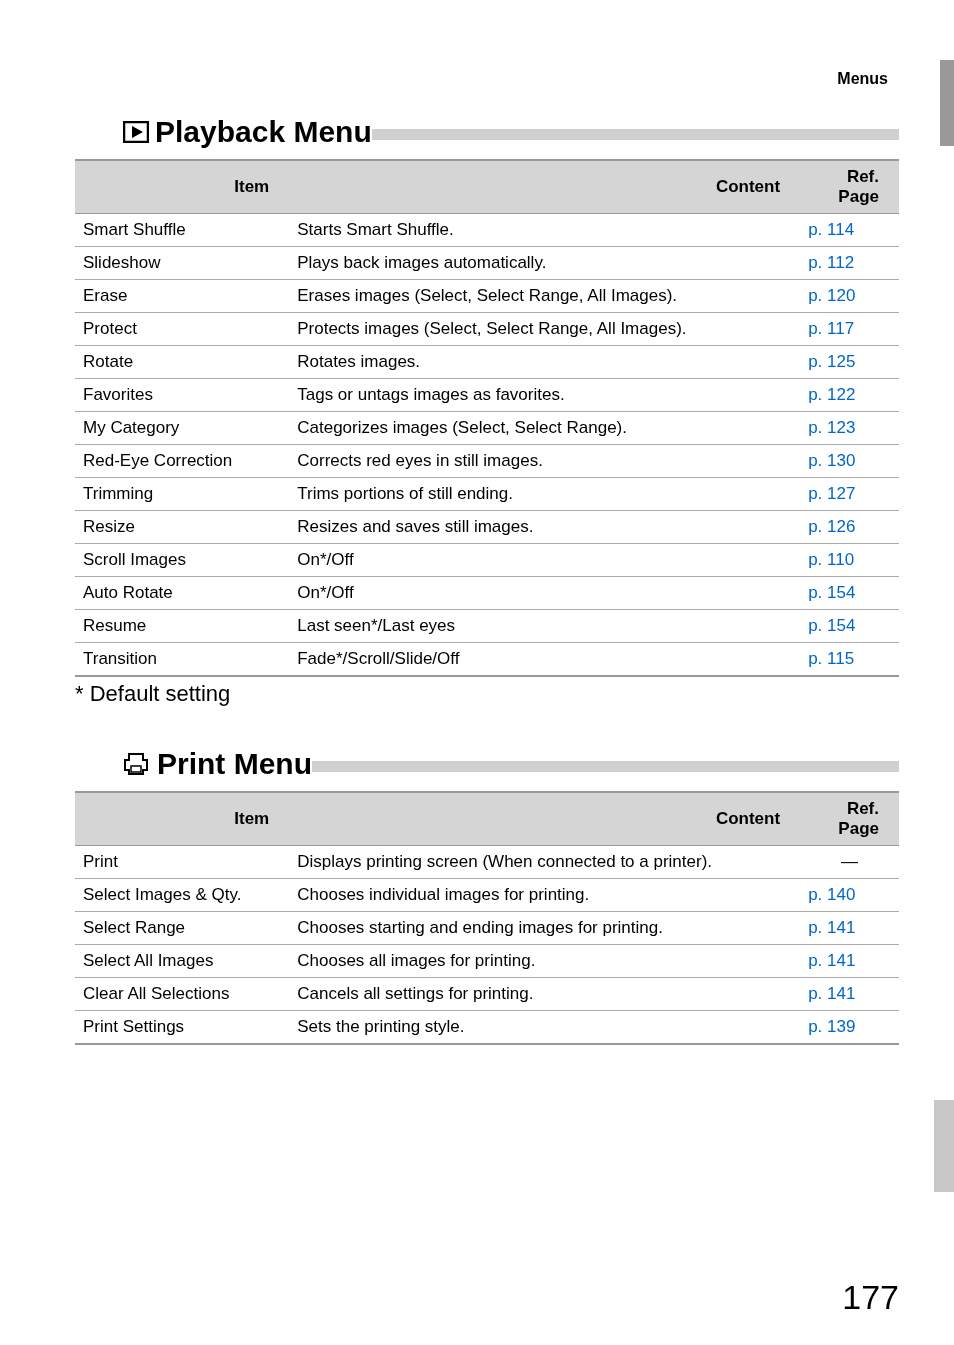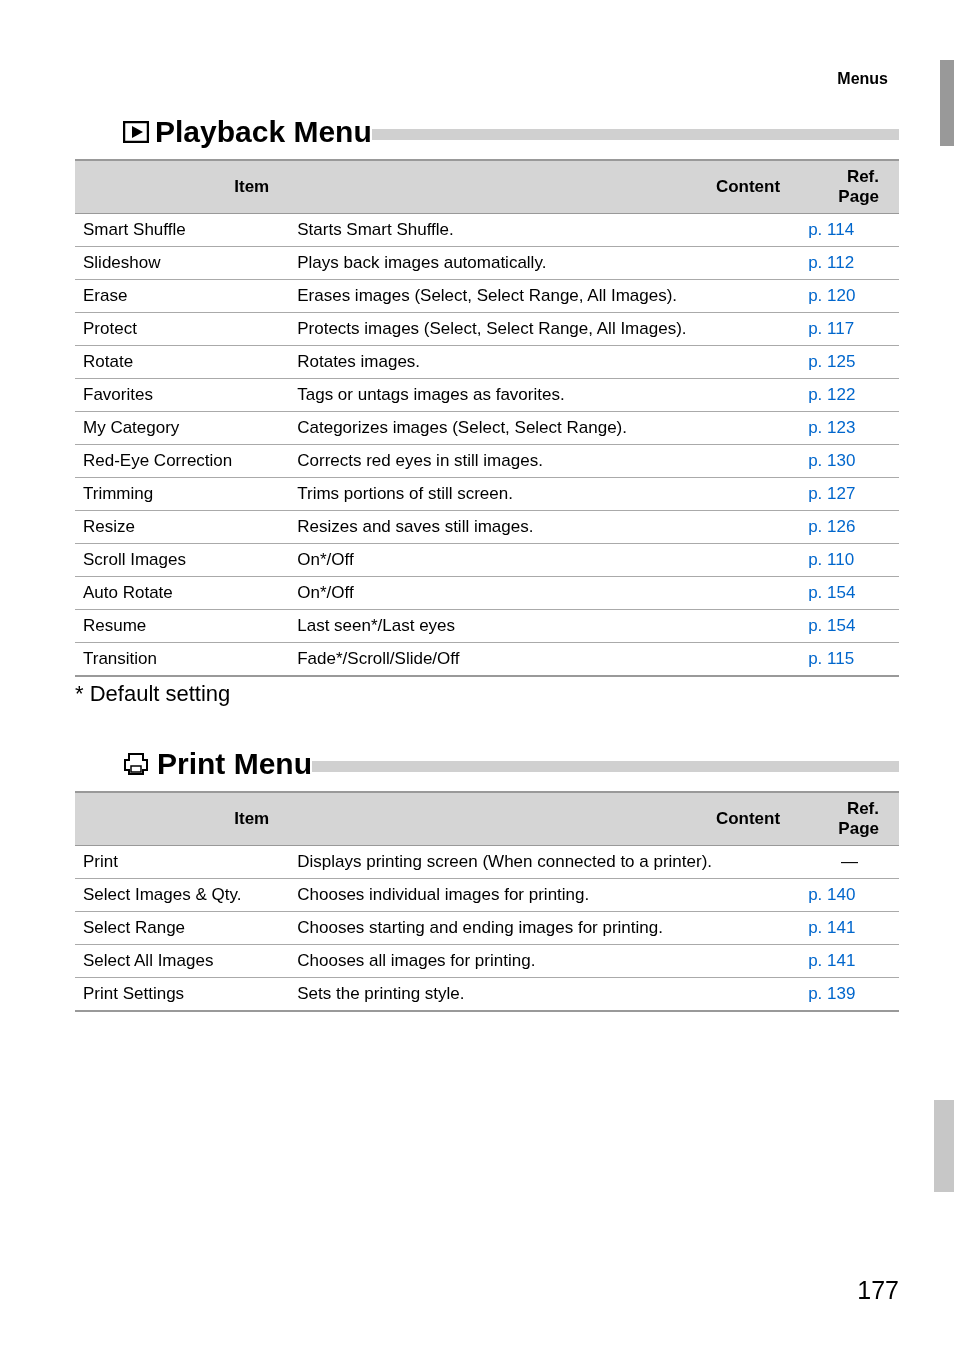--- a/index.html
+++ b/index.html
@@ -90,23 +90,23 @@
     }
     tbody tr:last-child td {
       border-bottom: 2px solid #999;
     }
     .footnote {
       font-size: 22px;
       margin-top: 4px;
     }
     .page-number {
       position: absolute;
-      bottom: 40px;
+      bottom: 28px;
       right: 55px;
-      font-size: 25px;
+      font-size: 34px;
     }
     .first-section { margin-top: 55px; }
   </style>
 </head>
 <body>
 
 <div class="side-tab"></div>
 <div class="side-tab-2"></div>
 
 <div class="header-label">Menus</div>
@@ -168,21 +168,21 @@
         <td>Categorizes images (Select, Select Range).</td>
         <td class="ref">p. 123</td>
       </tr>
       <tr>
         <td>Red-Eye Correction</td>
         <td>Corrects red eyes in still images.</td>
         <td class="ref">p. 130</td>
       </tr>
       <tr>
         <td>Trimming</td>
-        <td>Trims portions of still screen.</td>
+        <td>Trims portions of still ending.</td>
         <td class="ref">p. 127</td>
       </tr>
       <tr>
         <td>Resize</td>
         <td>Resizes and saves still images.</td>
         <td class="ref">p. 126</td>
       </tr>
       <tr>
         <td>Scroll Images</td>
         <td>On*/Off</td>
@@ -243,20 +243,25 @@
         <td>Select Range</td>
         <td>Chooses starting and ending images for printing.</td>
         <td class="ref">p. 141</td>
       </tr>
       <tr>
         <td>Select All Images</td>
         <td>Chooses all images for printing.</td>
         <td class="ref">p. 141</td>
       </tr>
       <tr>
+        <td>Clear All Selections</td>
+        <td>Cancels all settings for printing.</td>
+        <td class="ref">p. 141</td>
+      </tr>
+      <tr>
         <td>Print Settings</td>
         <td>Sets the printing style.</td>
         <td class="ref">p. 139</td>
       </tr>
     </tbody>
 </table>
 
 <div class="page-number">177</div>
 
 </body></html>

